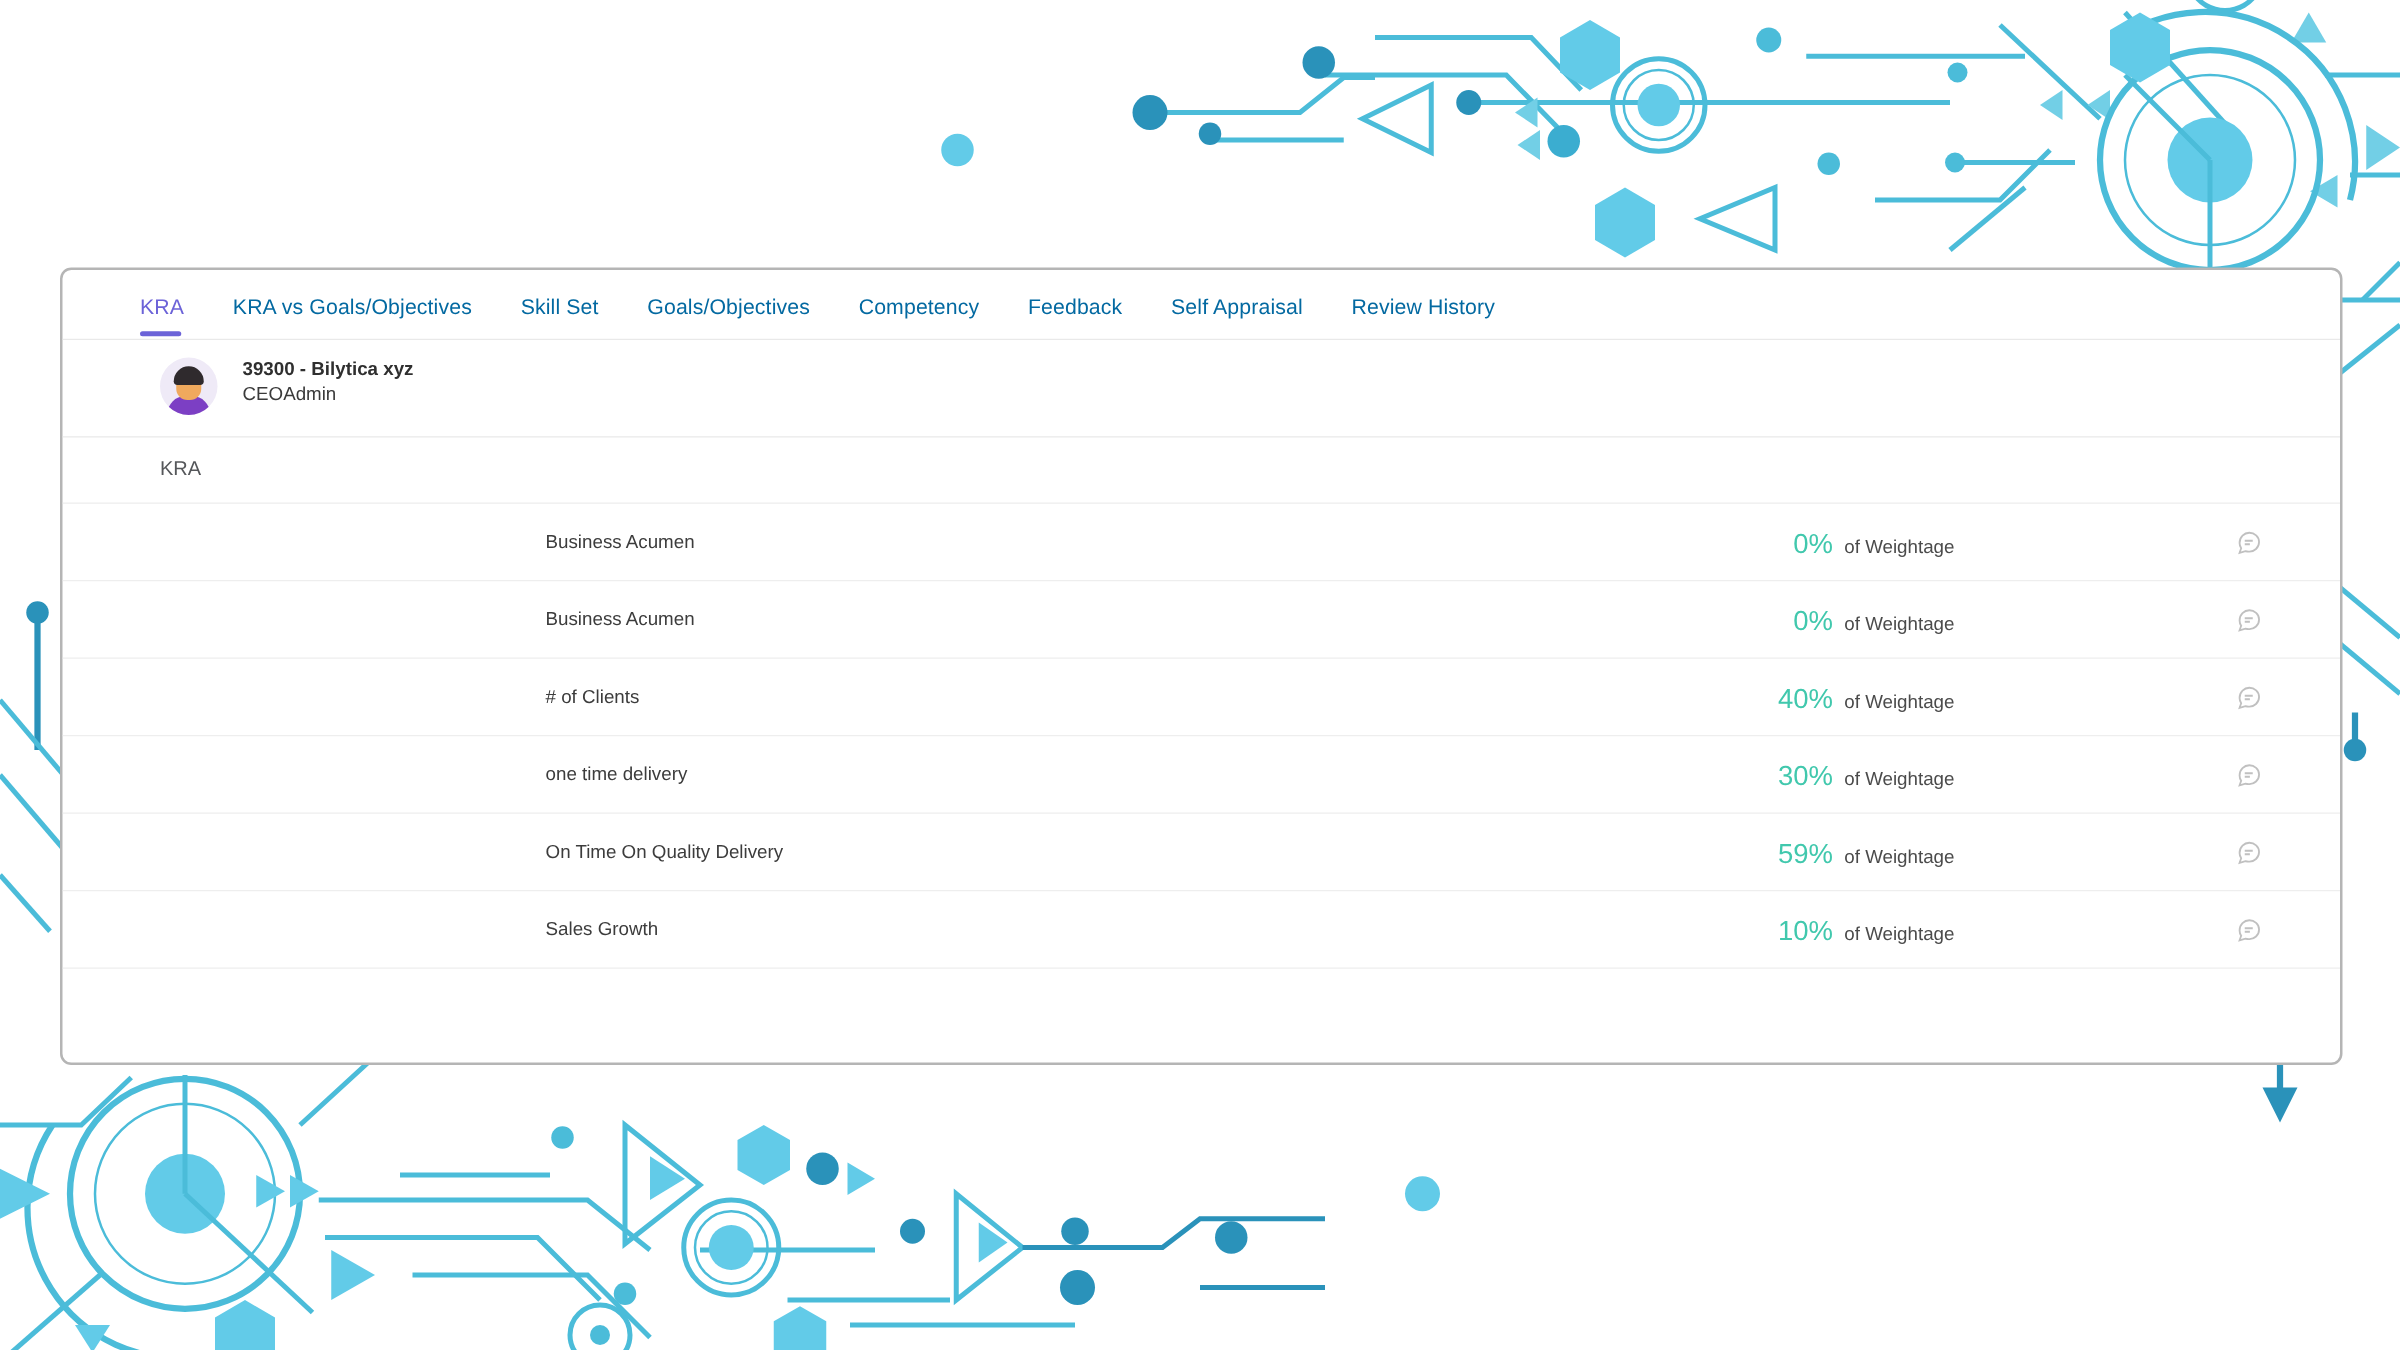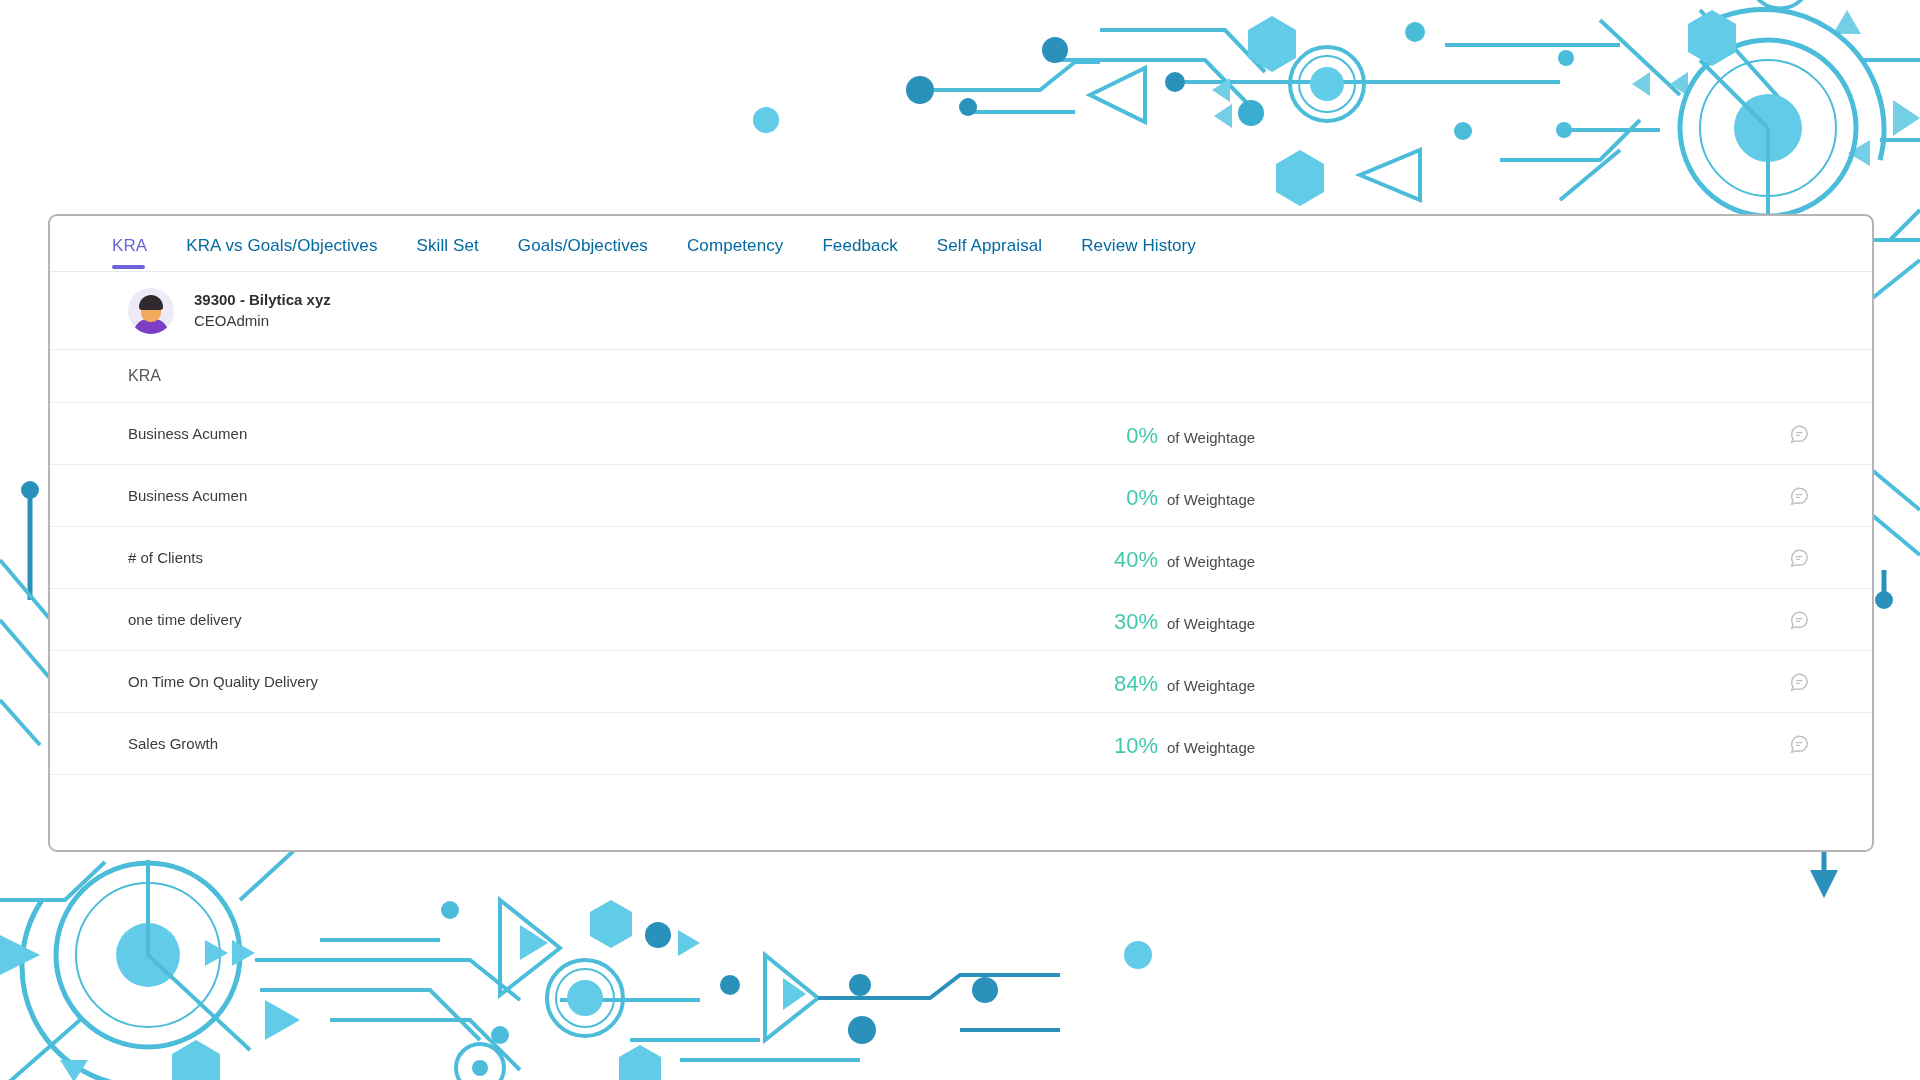--- a/index.html
+++ b/index.html
@@ -70,21 +70,20 @@
     right: 2px;
     bottom: -1px;
     height: 4px;
     background: #6c63d8;
     border-radius: 2px;
   }
 
   
   .profile {
     display: flex;
-    align-items: center;
     padding: 14px 0 14px 78px;
     height: 78px;
     border-bottom: 1px solid #e9e9e9;
   }
   .avatar {
     width: 46px;
     height: 46px;
     border-radius: 50%;
     background: #efeaf7;
     position: relative;
@@ -135,20 +134,21 @@
     border-bottom: 1px solid #ededed;
     font-size: 16px;
     color: #55575a;
   }
   .row {
     height: 62px;
     display: flex;
     align-items: center;
     border-bottom: 1px solid #eeeeee;
     position: relative;
+    justify-content: center;
   }
   .row:last-of-type { border-bottom: 1px solid #eeeeee; }
   .row-label {
     padding-left: 78px;
     font-size: 15px;
     color: #3c3c3c;
     width: 1050px;
   }
   .row-weight {
     display: flex;
@@ -409,21 +409,21 @@
       </div>
       <svg class="row-icon" viewBox="0 0 24 24" fill="none" stroke="#6a6a6a" stroke-width="1.6">
         <path d="M21 11.5a8.4 8.4 0 0 1-9 8.4 9.6 9.6 0 0 1-2.9-.4L4 21l1.4-4a8.1 8.1 0 0 1-1.4-4.6C4 7 8 3.5 12.5 3.5S21 7 21 11.5z"></path>
         <path d="M8.5 10.5h7M8.5 13.5h4.5"></path>
       </svg>
     </div>
 
     <div class="row">
       <div class="row-label">On Time On Quality Delivery</div>
       <div class="row-weight">
-        <span class="pct">84%</span>
+        <span class="pct">59%</span>
         <span class="pct-label">of Weightage</span>
       </div>
       <svg class="row-icon" viewBox="0 0 24 24" fill="none" stroke="#6a6a6a" stroke-width="1.6">
         <path d="M21 11.5a8.4 8.4 0 0 1-9 8.4 9.6 9.6 0 0 1-2.9-.4L4 21l1.4-4a8.1 8.1 0 0 1-1.4-4.6C4 7 8 3.5 12.5 3.5S21 7 21 11.5z"></path>
         <path d="M8.5 10.5h7M8.5 13.5h4.5"></path>
       </svg>
     </div>
 
     <div class="row">
       <div class="row-label">Sales Growth</div>

